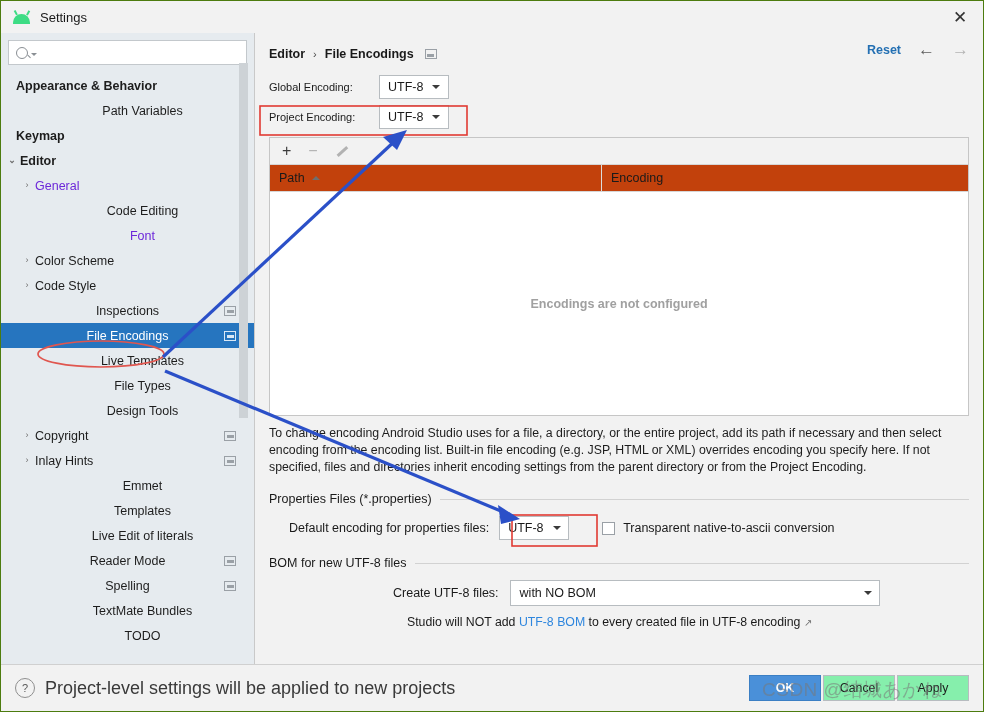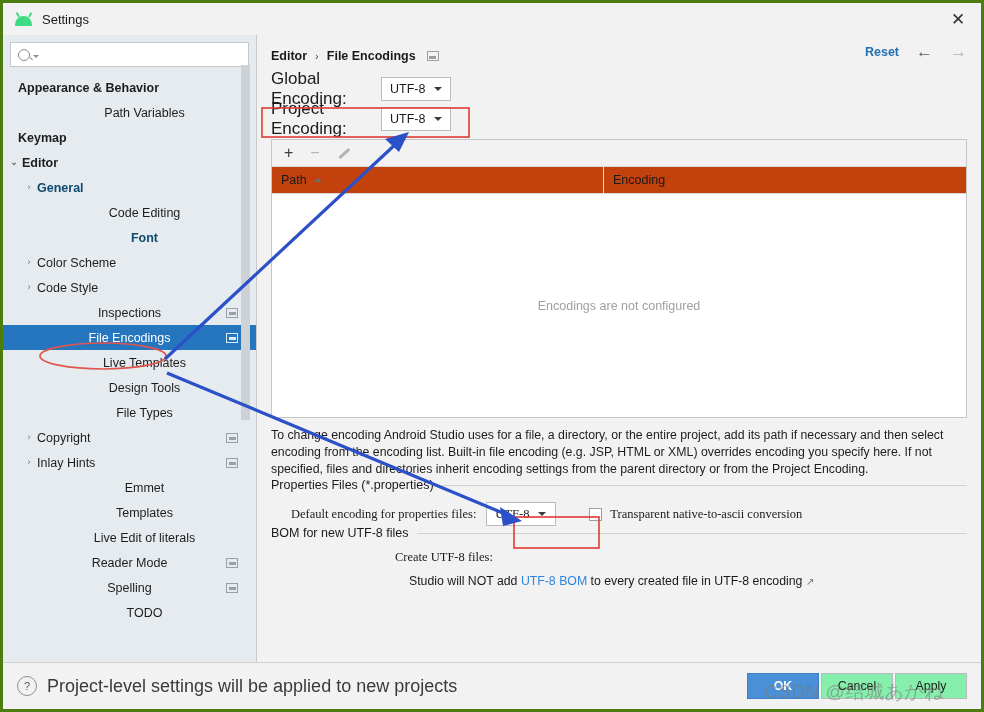--- a/index.html
+++ b/index.html
@@ -11,21 +11,21 @@
     font-size: 12.5px;
     color: #1a1a1a;
     background: #f2f2f2;
     overflow: hidden;
     position: relative;
   }
   .window {
     width: 984px; height: 712px;
     position: relative;
     box-sizing: border-box;
-    border: 3px solid #4d7c0f;
+    border: 1px solid #4d7c0f;
     background: #f2f2f2;
     display: flex;
     flex-direction: column;
   }
   
   .titlebar {
     height: 32px;
     background: #f2f2f2;
     display: flex;
     align-items: center;
@@ -141,21 +141,21 @@
     text-align: center;
     color: #6e6e6e;
     font-size: 9px;
     line-height: 1;
   }
   .tree-item .label { flex: 1 1 auto; }
   .tree-item.lvl0 { padding-left: 15px; font-weight: bold; }
   .tree-item.lvl0-t { padding-left: 3px; font-weight: bold; }
   .tree-item.lvl1 { padding-left: 30px; text-align: center; }
   .tree-item.lvl1-t { padding-left: 18px; }
-  .tree-item.blue .label { color: #0c4a6e; font-weight: bold; }
+  .tree-item.blue .label { color: #6d28d9; }
   .tree-item.selected {
     background: #2675bf;
     color: #ffffff;
   }
   .tree-item.selected .label { color: #ffffff; }
   .badge-icon {
     width: 12px; height: 10px;
     border: 1.3px solid #9aa0a6;
     box-sizing: border-box;
     margin-right: 18px;
@@ -231,21 +231,21 @@
     margin-left: 47px;
   }
   .nav-arrow { font-size: 17px; color: #5c5c5c; line-height: 1; }
   .nav-arrow.dim { color: #b4b4b4; }
   .enc-row {
     display: flex;
     align-items: center;
     height: 28px;
     margin-top: 2px;
   }
-  .enc-row .lbl { width: 110px; font-size: 17px; }
+  .enc-row .lbl { width: 110px; font-size: 11px; }
   .combo {
     height: 22px;
     min-width: 54px;
     background: #ffffff;
     border: 1px solid #b7bcc0;
     display: inline-flex;
     align-items: center;
     padding: 0 6px 0 8px;
     font-size: 12.5px;
     position: relative;
@@ -308,48 +308,49 @@
     border-bottom: 4.5px solid #6f6f6f;
     margin-left: 7px;
   }
   .table-body {
     flex: 1 1 auto;
     display: flex;
     align-items: center;
     justify-content: center;
     color: #a0a0a0;
     font-size: 12.5px;
+    font-weight: bold;
   }
   .helptext {
     margin-top: 9px;
     font-size: 12.3px;
     line-height: 17px;
     color: #1d1d1d;
     max-width: 700px;
   }
   .group {
+    margin-top: 16px;
   }
   .group-title {
     display: flex;
     align-items: center;
     font-size: 12.5px;
     gap: 8px;
   }
   .group-title .rule {
     flex: 1 1 auto;
     height: 1px;
     background: #d2d2d2;
   }
   .group-row {
     display: flex;
     align-items: center;
     margin-top: 10px;
     padding-left: 20px;
     font-size: 12.5px;
-    font-family: Liberation Serif, serif;
   }
   .checkbox {
     width: 13px; height: 13px;
     border: 1px solid #9aa0a6;
     background: #fff;
     display: inline-block;
     margin-right: 8px;
     box-sizing: border-box;
   }
   .wide-combo {
@@ -491,24 +492,24 @@
             <span class="badge-icon"></span>
           </div>
           <div class="tree-item lvl1 selected">
             <span class="label">File Encodings</span>
             <span class="badge-icon"></span>
           </div>
           <div class="tree-item lvl1">
             <span class="label">Live Templates</span>
           </div>
           <div class="tree-item lvl1">
+            <span class="label">File Types</span>
+          </div>
+          <div class="tree-item lvl1">
             <span class="label">Design Tools</span>
-          </div>
-          <div class="tree-item lvl1">
-            <span class="label">File Types</span>
           </div>
           <div class="tree-item lvl1-t">
             <span class="twisty">›</span>
             <span class="label">Copyright</span>
             <span class="badge-icon"></span>
           </div>
           <div class="tree-item lvl1-t">
             <span class="twisty">›</span>
             <span class="label">Inlay Hints</span>
             <span class="badge-icon"></span>
@@ -522,20 +523,23 @@
           <div class="tree-item lvl1">
             <span class="label">Live Edit of literals</span>
           </div>
           <div class="tree-item lvl1">
             <span class="label">Reader Mode</span>
             <span class="badge-icon"></span>
           </div>
           <div class="tree-item lvl1">
             <span class="label">Spelling</span>
             <span class="badge-icon"></span>
+          </div>
+          <div class="tree-item lvl1">
+            <span class="label">TextMate Bundles</span>
           </div>
           <div class="tree-item lvl1">
             <span class="label">TODO</span>
           </div>
         </div>
       <div class="side-scroll"></div>
     </div>
 
     <div class="rightpane">
 
@@ -606,20 +610,24 @@
         </div>
       </div>
 
       <div class="group">
         <div class="group-title">
           <span>BOM for new UTF-8 files</span>
           <span class="rule"></span>
         </div>
         <div class="group-row" style="padding-left:124px">
           <span>Create UTF-8 files:</span>
+          <span class="wide-combo" style="margin-left:11px">
+            <span>with NO BOM</span>
+            <span class="tri-down"></span>
+          </span>
         </div>
         <div class="note">
           <span>Studio will NOT add </span><a>UTF-8 BOM</a><span> to every created file in UTF-8 encoding</span>
           <span class="ext-arrow">↗</span>
         </div>
       </div>
 
     </div>
   </div>
 

